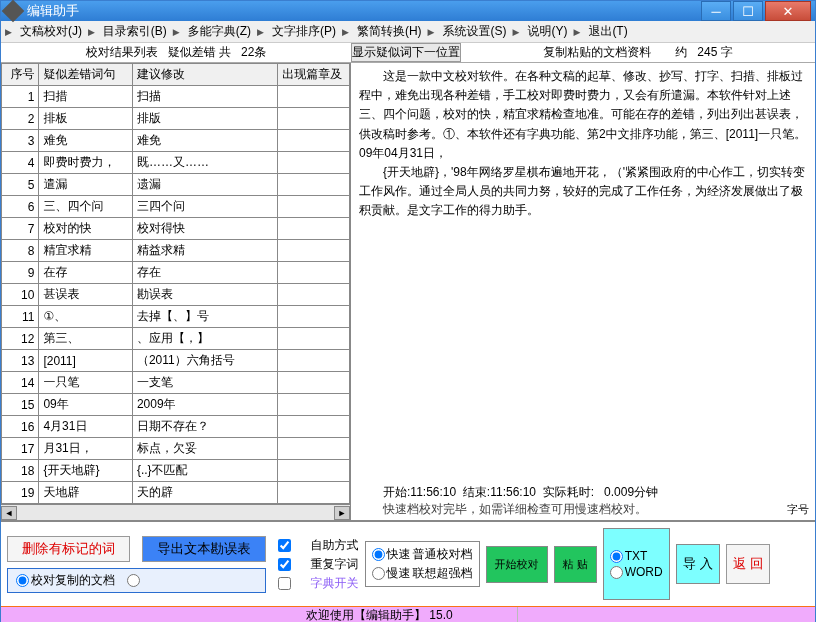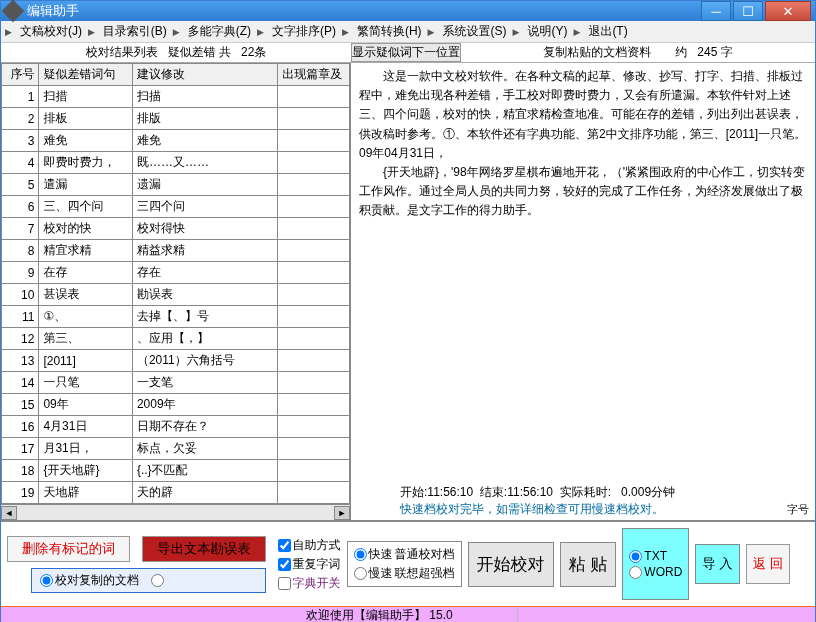--- a/index.html
+++ b/index.html
@@ -28,36 +28,36 @@
 th.seq, td.seq { width: 36px; text-align: right; }
 th.c1, td.c1 { width: 90px; }
 th.c2, td.c2 { width: 140px; }
 th.c3, td.c3 { width: 60px; }
 .hscroll { height: 16px; background: #e8e8e8; border-top: 1px solid #888; display: flex; align-items: center; }
 .hscroll .arrow-btn { width: 16px; height: 14px; background: #d0d0d0; border: 1px solid #888; display: flex; align-items: center; justify-content: center; font-size: 9px; cursor: pointer; }
 .hscroll .track { flex: 1; }
 .right-pane { flex: 1; display: flex; flex-direction: column; }
 .text-area { flex: 1; padding: 4px 8px; line-height: 1.6; overflow: auto; font-size: 12px; }
 .text-area p { text-indent: 2em; }
-.right-bottom { padding: 2px 25px; }
+.right-bottom { padding: 2px 8px; }
 .timing { text-align: left; padding-left: 24px; }
-.timing .blue { color: #0369a1; }
+.timing .blue { color: #404040; }
 .controls { border-top: 1px solid #888; padding: 6px; display: flex; align-items: center; gap: 6px; position: relative; }
 .left-controls { display: flex; flex-direction: column; gap: 6px; }
 .row1 { display: flex; gap: 12px; align-items: center; }
 .btn-red { color: #d00; border: 1px solid #999; background: #f5f5f5; padding: 3px 14px; cursor: pointer; }
-.btn-plain { border: 1px solid #999; background: #b91c1c; padding: 3px 14px; cursor: pointer; }
-.radio-row { display: flex; gap: 12px; align-items: center; border: 1px solid #2a6dd0; background: #e8f0fd; padding: 3px 8px; margin-left: 24px; }
+.btn-plain { border: 1px solid #999; background: #3b82f6; padding: 3px 14px; cursor: pointer; }
+.radio-row { display: flex; gap: 12px; align-items: center; border: 1px solid #2a6dd0; background: #e8f0fd; padding: 3px 8px; }
 .radio-row label { display: flex; align-items: center; gap: 2px; cursor: pointer; }
 .check-col { display: flex; flex-direction: column; gap: 2px; margin-left: 6px; }
-.check-col label { display: flex; align-items: center; gap: 2px; cursor: pointer; }
-.check-col .blue-link { color: #701a75; cursor: pointer; }
+.check-col label { display: flex; align-items: center; gap: 20px; cursor: pointer; }
+.check-col .blue-link { color: #8b5cf6; cursor: pointer; }
 .speed-box { border: 1px solid #888; padding: 4px 6px; display: flex; flex-direction: column; gap: 2px; }
 .speed-box label { display: flex; align-items: center; gap: 2px; cursor: pointer; }
-.big-btn { border: 1px solid #888; background: #e5e5e5; padding: 10px 8px; cursor: pointer; font-size: 17px; text-align: center; }
+.big-btn { border: 1px solid #888; background: #22c55e; padding: 10px 8px; cursor: pointer; font-size: 11px; text-align: center; }
 .fmt-box { border: 1px solid #888; padding: 20px 6px; background: #7dffff; display: flex; flex-direction: column; gap: 2px; }
 .fmt-box label { display: flex; align-items: center; gap: 2px; cursor: pointer; }
 .cyan-btn { background: #7dffff; border: 1px solid #888; padding: 10px 6px; cursor: pointer; }
 .return-btn { color: #d00; border: 1px solid #999; background: #f5f5f5; padding: 10px 6px; cursor: pointer; }
 .statusbar { height: 22px; border-top: 1px solid #f97316; background: #f0abfc; display: flex; align-items: center; font-size: 12px; flex-direction: column; }
 .statusbar .seg { padding: 0 8px; border-right: 1px solid #bbb; height: 100%; display: flex; align-items: center; }
 .statusbar .red { color: #c00; }
 .statusbar .flex { flex: 1; }
 </style>
 </head>

